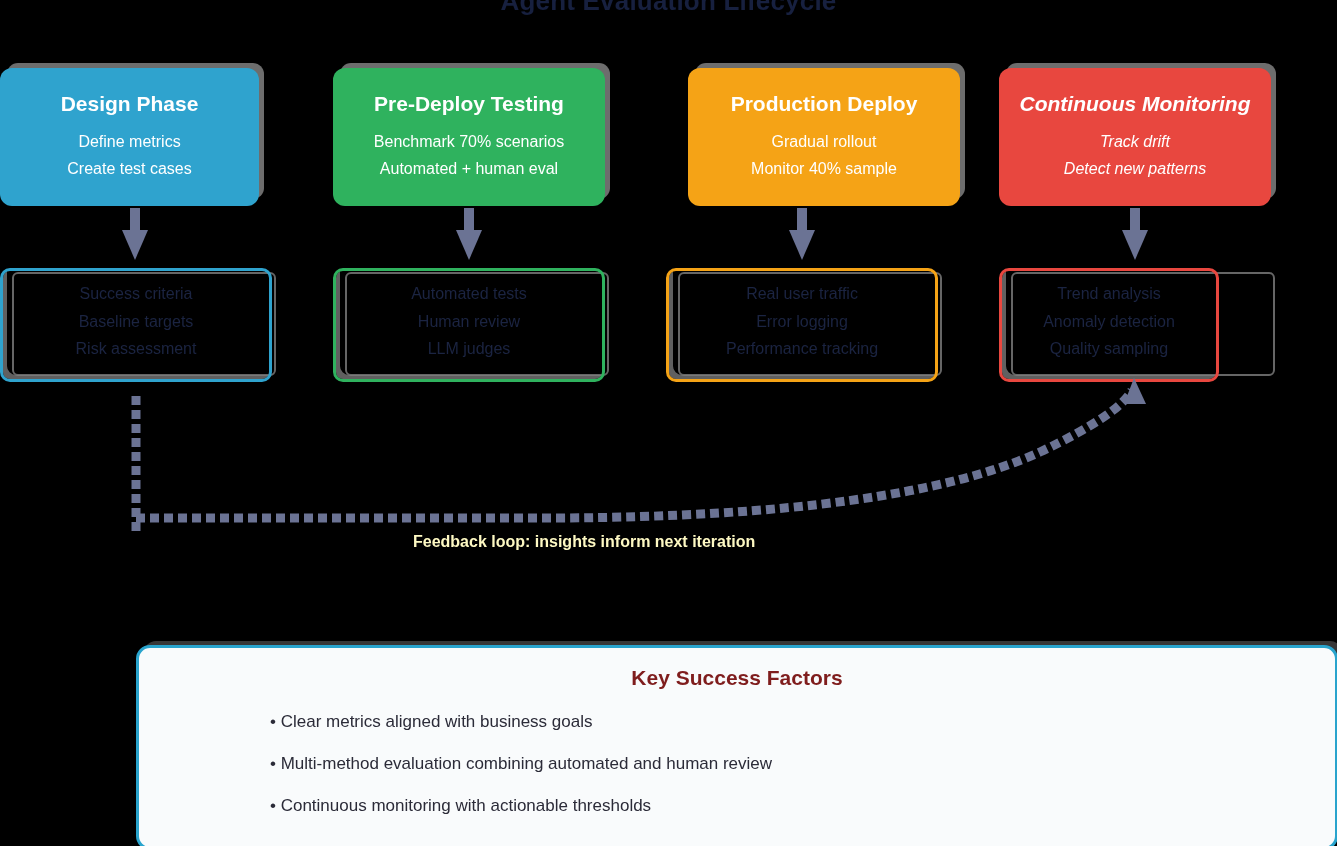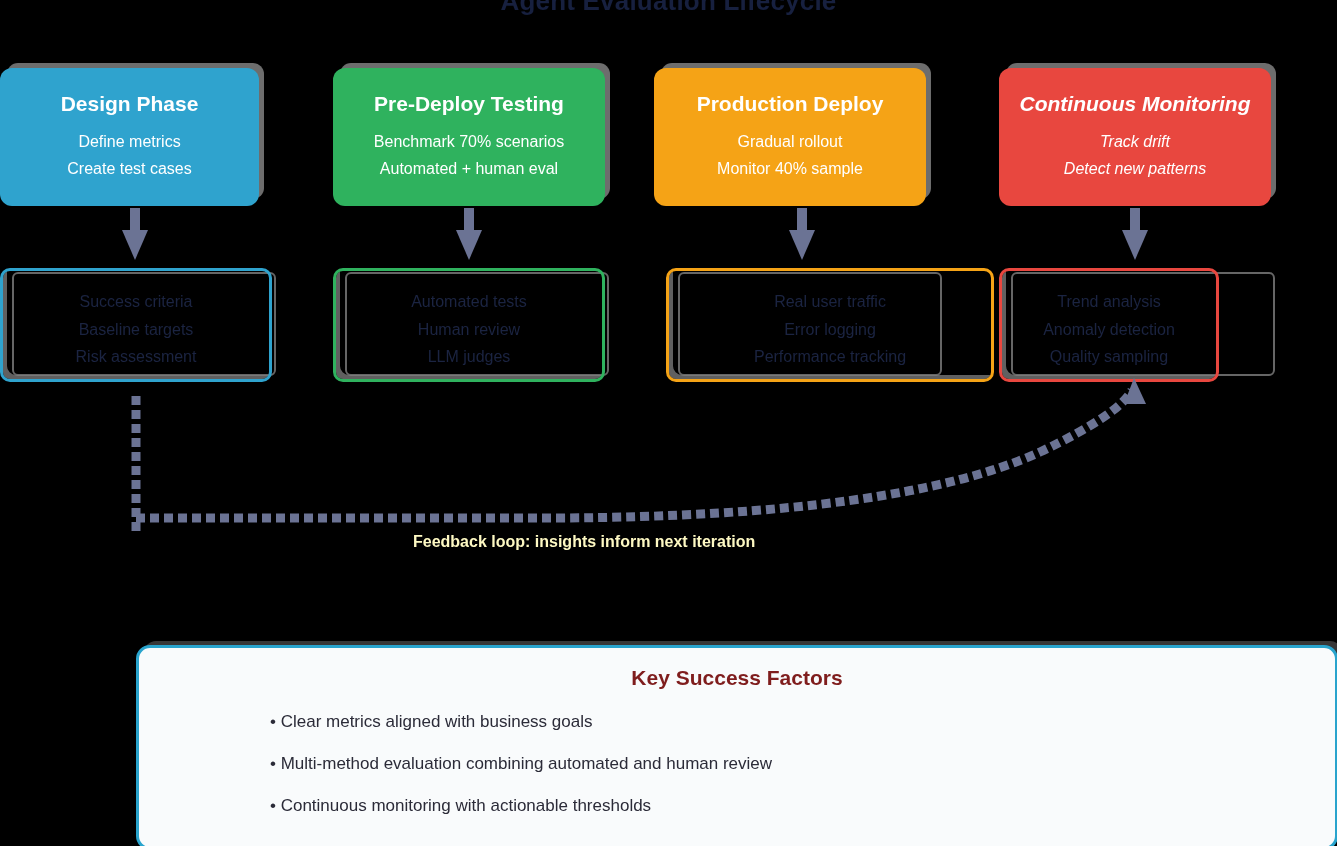--- a/index.html
+++ b/index.html
@@ -66,21 +66,21 @@
 
   
   .detail-box {
     position: absolute;
     top: 268px;
     height: 114px;
     border-radius: 10px;
     border: 3px solid #000;
     background: transparent;
     text-align: center;
-    padding-top: 17px;
+    padding-top: 9px;
     box-shadow: 6px -6px 0 -2px rgba(128,128,128,0.75) inset,
                 0 0 0 0 rgba(0,0,0,0);
   }
   .detail-inner-shadow {
     position: absolute;
     top: 272px;
     height: 104px;
     border: 2px solid rgba(128,128,128,0.8);
     border-radius: 6px;
     pointer-events: none;
@@ -175,33 +175,33 @@
       <polygon points="4,22 30,22 17,52" fill="#6b7394"></polygon>
     </svg>
   </div>
   <div class="detail-inner-shadow" style="left:345px; width:264px;"></div>
   <div class="detail-box" style="left:333px; width:272px; border-color:#2fb25e;">
     <div class="detail-line">Automated tests</div>
     <div class="detail-line">Human review</div>
     <div class="detail-line">LLM judges</div>
   </div>
 
-  <div class="phase-card" style="left:654px; width:272px; background:#f5a316;">
+  <div class="phase-card" style="left:688px; width:272px; background:#f5a316;">
     <div class="phase-title">Production Deploy</div>
     <div class="phase-line">Gradual rollout</div>
     <div class="phase-line">Monitor 40% sample</div>
   </div>
   <div class="down-arrow" style="left:785px;">
     <svg width="34" height="58" viewBox="0 0 34 58">
       <rect x="12" y="0" width="10" height="38" fill="#6b7394"></rect>
       <polygon points="4,22 30,22 17,52" fill="#6b7394"></polygon>
     </svg>
   </div>
   <div class="detail-inner-shadow" style="left:678px; width:264px;"></div>
-  <div class="detail-box" style="left:666px; width:328px; border-color:#f5a316;">
+  <div class="detail-box" style="left:666px; width:272px; border-color:#f5a316;">
     <div class="detail-line">Real user traffic</div>
     <div class="detail-line">Error logging</div>
     <div class="detail-line">Performance tracking</div>
   </div>
 
   <div class="phase-card" style="left:999px; width:272px; background:#e8473f;font-style:italic;">
     <div class="phase-title">Continuous Monitoring</div>
     <div class="phase-line">Track drift</div>
     <div class="phase-line">Detect new patterns</div>
   </div>

